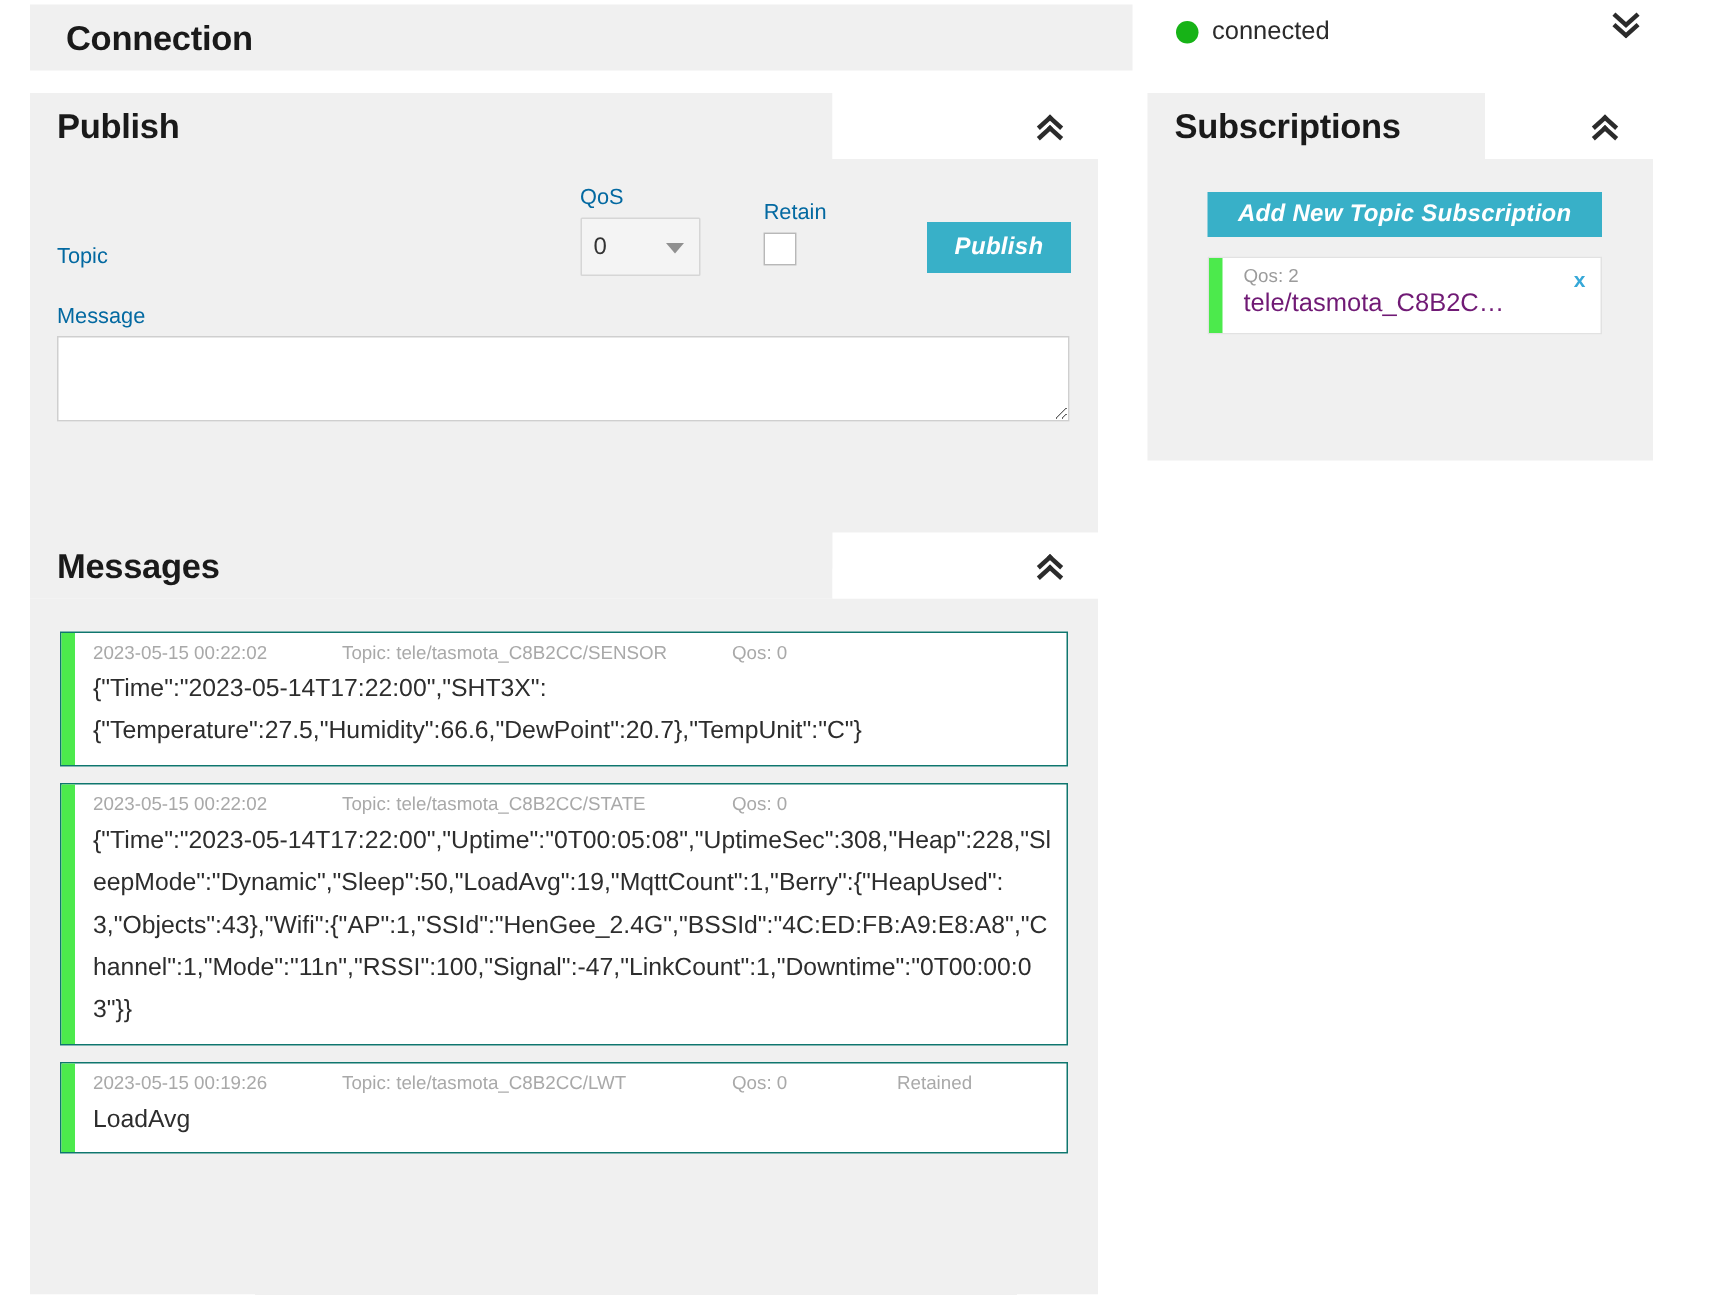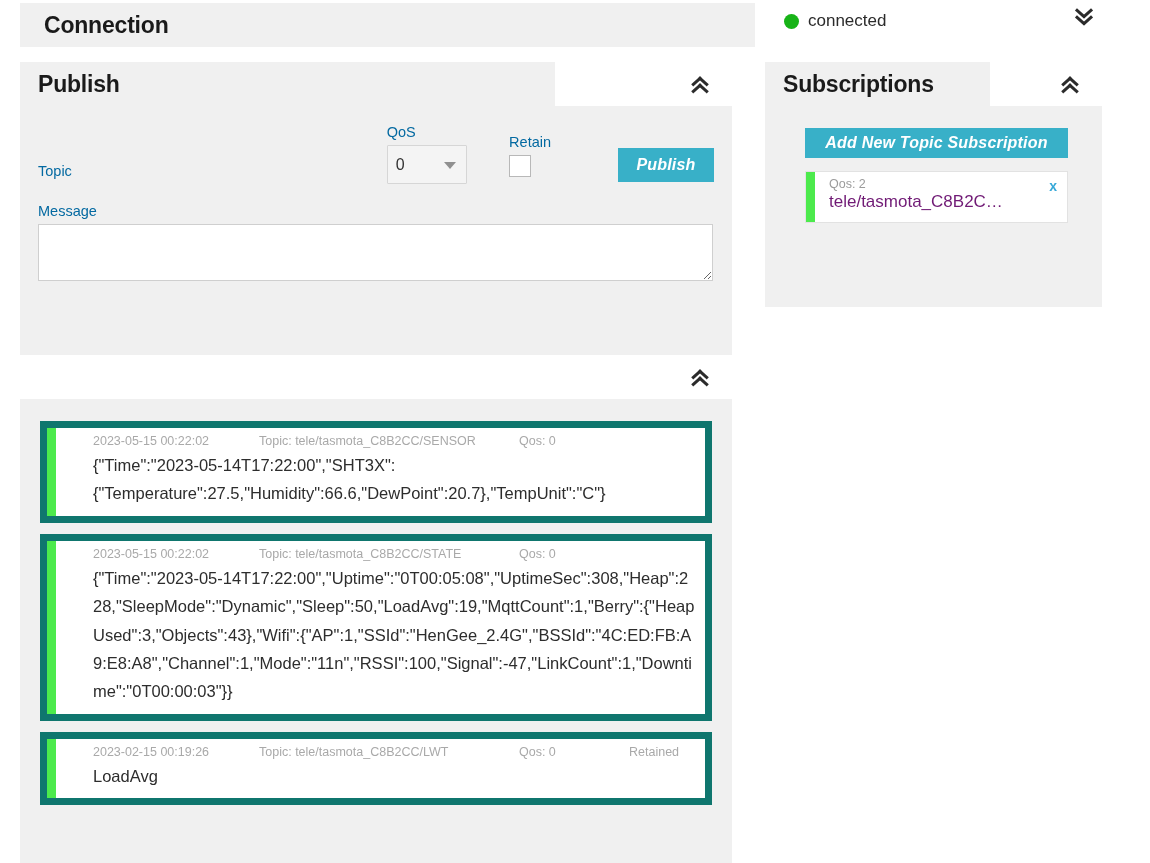--- a/index.html
+++ b/index.html
@@ -326,24 +326,23 @@
     box-sizing: border-box;
   }
   #messages-body {
     background: #f0f0f0;
     padding: 22px 20px 30px 20px;
     box-sizing: border-box;
     height: 464px;
   }
   .message-item {
     background: #ffffff;
-    border: 7px solid #0f766e;
+    border: 1px solid #0f766e;
     display: flex;
     margin-bottom: 11px;
-    gap: 25px;
   }
   .msg-bar {
     width: 9px;
     background: #4cea4c;
     flex: 0 0 9px;
   }
   .msg-content {
     flex: 1;
     padding: 6px 10px 8px 12px;
     box-sizing: border-box;
@@ -453,20 +452,23 @@
           <span class="sub-topic">tele/tasmota_C8B2C…</span>
           <span class="sub-delete">x</span>
         </div>
       </div>
     </div>
   </div>
 </div>
 
 <div id="messages-panel">
   <div class="panel-header">
+    <div class="panel-header-tab">
+      <span class="panel-title">Messages</span>
+    </div>
     <div class="header-rest">
       <div class="chev up">
           <i class="a"></i>
           <i class="b"></i>
         </div>
     </div>
   </div>
 
   <div id="messages-body" class="panel-body">
 
@@ -494,21 +496,21 @@
           <span class="msg-retained"></span>
         </div>
         <div class="msg-payload">{"Time":"2023-05-14T17:22:00","Uptime":"0T00:05:08","UptimeSec":308,"Heap":228,"SleepMode":"Dynamic","Sleep":50,"LoadAvg":19,"MqttCount":1,"Berry":{"HeapUsed":3,"Objects":43},"Wifi":{"AP":1,"SSId":"HenGee_2.4G","BSSId":"4C:ED:FB:A9:E8:A8","Channel":1,"Mode":"11n","RSSI":100,"Signal":-47,"LinkCount":1,"Downtime":"0T00:00:03"}}</div>
       </div>
     </div>
 
     <div class="message-item">
       <div class="msg-bar"></div>
       <div class="msg-content">
         <div class="msg-meta">
-          <span class="msg-time">2023-02-15 00:19:26</span>
+          <span class="msg-time">2023-05-15 00:19:26</span>
           <span class="msg-topic">Topic: tele/tasmota_C8B2CC/LWT</span>
           <span class="msg-qos">Qos: 0</span>
           <span class="msg-retained">Retained</span>
         </div>
         <div class="msg-payload">LoadAvg</div>
       </div>
     </div>
 
   </div>
 </div>

